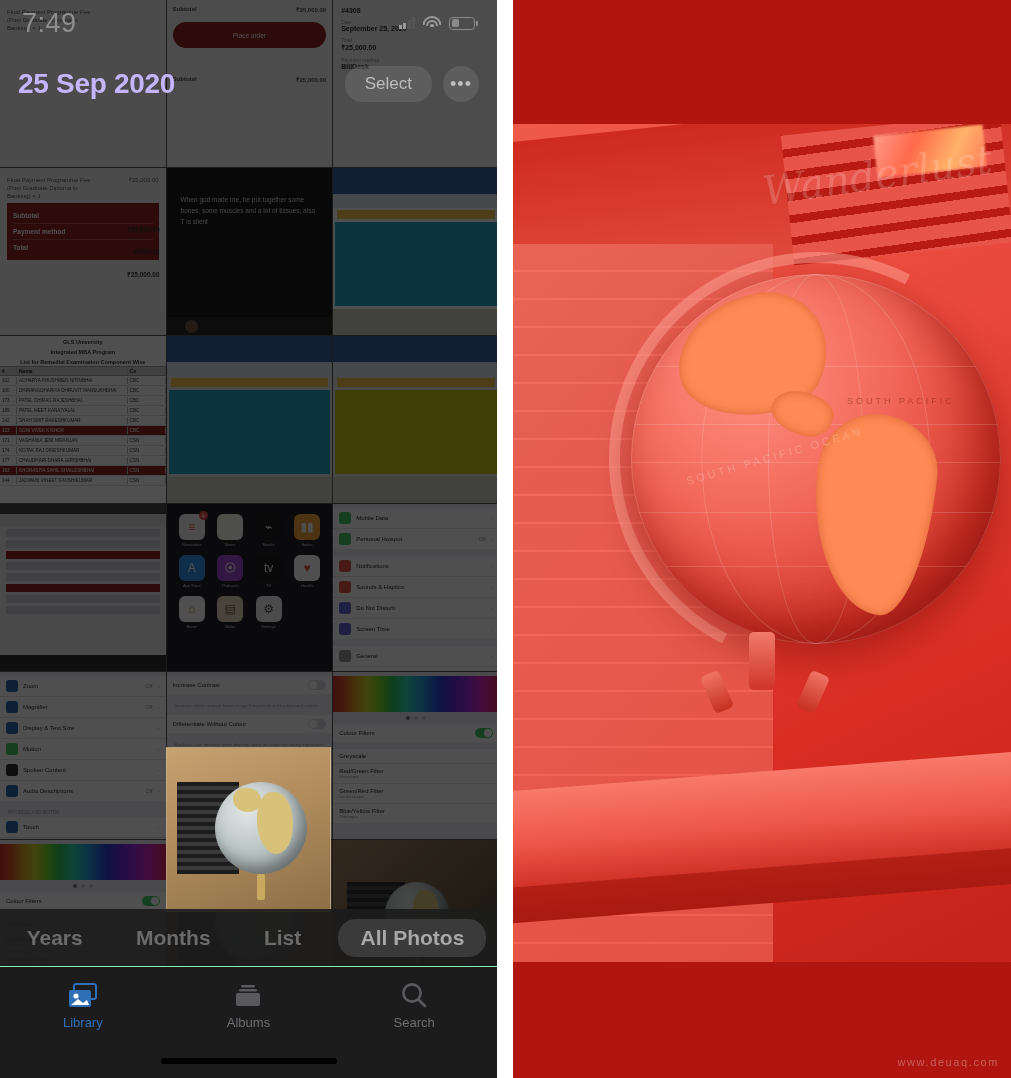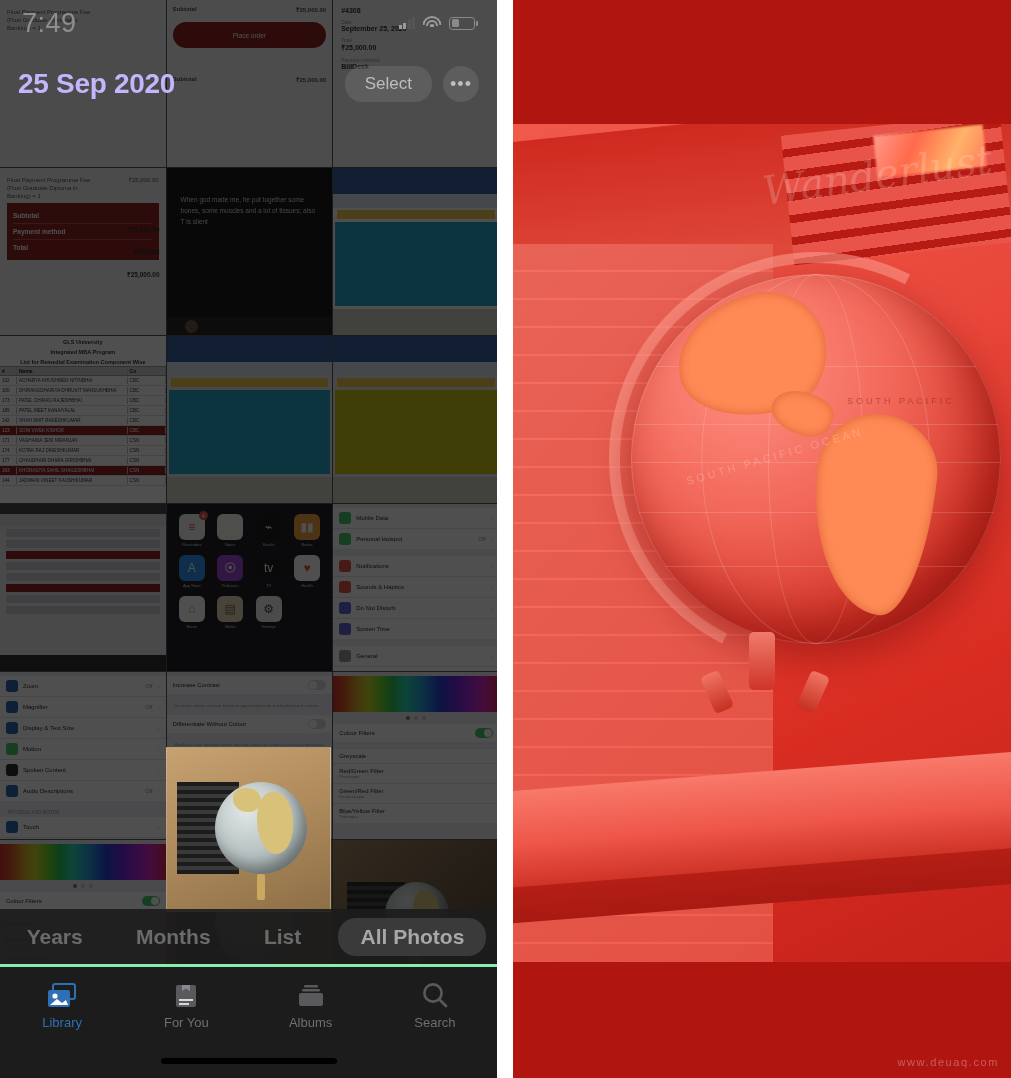--- a/index.html
+++ b/index.html
@@ -264,21 +264,21 @@
     background: rgba(120,120,120,.38); color: #bdbdbd;
     display: flex; align-items: center; justify-content: center;
     font-size: 18px; letter-spacing: 1px; border: none;
   }
 
   
   .segment-bar {
     position: absolute; left: 0; right: 0; bottom: 111px; height: 58px;
     background: rgba(28,28,28,.92);
     display: flex; align-items: center; justify-content: space-around;
-    z-index: 10; border-bottom: 3px solid #86efac;
+    z-index: 10; border-bottom: 1px solid #86efac;
   }
   .seg {
     font-size: 21px; font-weight: bold; color: #6b6b6b;
     padding: 7px 16px; border-radius: 18px; border: none; background: none;
   }
   .seg.active { background: #3a3a3a; color: #a8a8a8; padding: 7px 22px; }
 
   
   .tab-bar {
     position: absolute; left: 0; right: 0; bottom: 0; height: 111px;
@@ -914,31 +914,20 @@
       <button class="tab active">
         <span class="ti">
           <svg width="30" height="26" viewBox="0 0 30 26">
             <rect x="6" y="1" width="22" height="15" rx="2" fill="none" stroke="#2f6fb5" stroke-width="2"></rect>
             <rect x="1" y="7" width="22" height="17" rx="2" fill="#2f6fb5"></rect>
             <circle cx="8" cy="13" r="2.6" fill="#fff"></circle>
             <path d="M3 22 L10 16 L15 20 L19 17 L21 22 Z" fill="#fff"></path>
           </svg>
         </span>
         <span class="tl">Library</span>
-      </button>
-      <button class="tab">
-        <span class="ti">
-          <svg width="26" height="26" viewBox="0 0 26 26">
-            <rect x="3" y="2" width="20" height="22" rx="2" fill="#5a5a5e"></rect>
-            <path d="M9 2 h8 v6 l-4-2.4 -4 2.4 Z" fill="#8a8a8e"></path>
-            <rect x="6" y="16" width="14" height="2" fill="#d8d8dc"></rect>
-            <rect x="6" y="20" width="10" height="2" fill="#d8d8dc"></rect>
-          </svg>
-        </span>
-        <span class="tl">For You</span>
       </button>
       <button class="tab">
         <span class="ti">
           <svg width="28" height="26" viewBox="0 0 28 26">
             <rect x="7" y="2" width="14" height="2.4" rx="1.2" fill="#5a5a5e"></rect>
             <rect x="5" y="6" width="18" height="2.4" rx="1.2" fill="#5a5a5e"></rect>
             <rect x="2" y="10" width="24" height="13" rx="2" fill="#5a5a5e"></rect>
           </svg>
         </span>
         <span class="tl">Albums</span>

